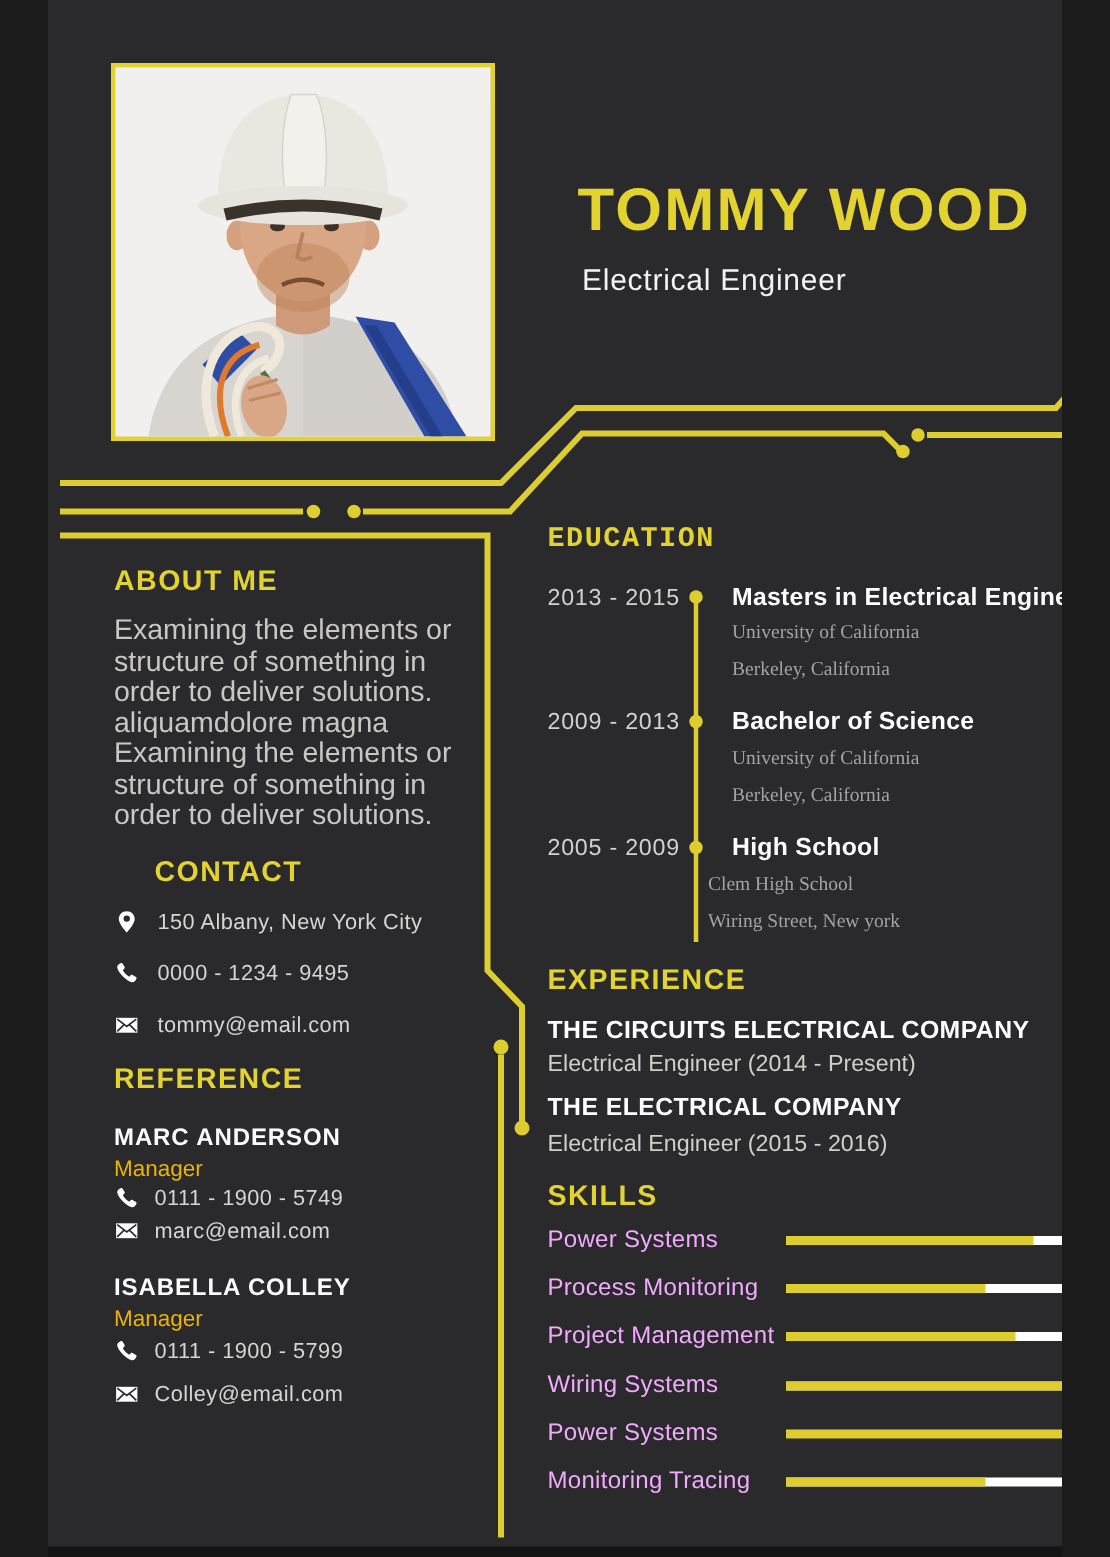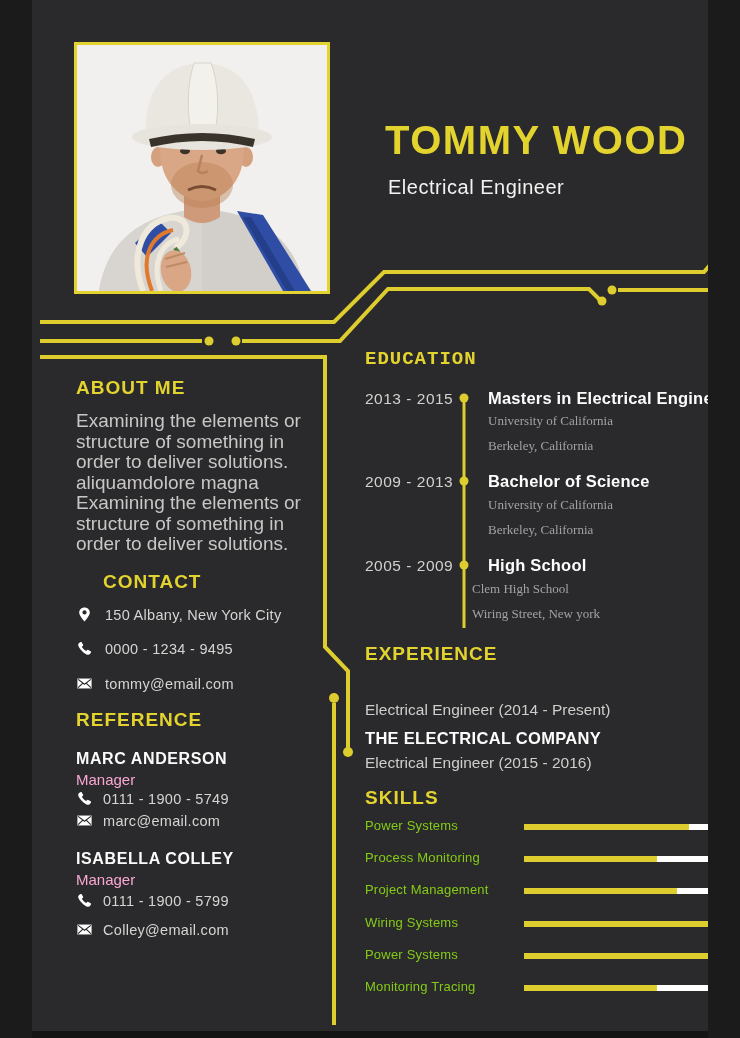--- a/index.html
+++ b/index.html
@@ -45,36 +45,36 @@
     left:44px; top:411px; width:226px;
     font-size:19px; line-height:20.5px; color:#c8c7c5;
   }
   #contact-heading { left:44px; top:571px;margin-left:27px; }
   .contact-row { left:44px; display:flex; align-items:center; gap:12px; }
   .contact-row .txt { font-size:14.5px; color:#d6d5d3; white-space:nowrap; letter-spacing:.3px; }
   .icon16 { width:17px; height:17px; flex:0 0 17px; display:block; }
 
   #reference-heading { left:44px; top:709px; }
   .ref-name { font-size:16px; font-weight:700; color:#fbfbfb; letter-spacing:.6px; white-space:nowrap; }
-  .ref-role { font-size:15px; color:#f9a8d4; }
+  .ref-role { font-size:15px; color:#eab308; }
   .ref-row { display:flex; align-items:center; gap:10px; }
   .ref-row .txt { font-size:14.5px; color:#d6d5d3; letter-spacing:.3px; white-space:nowrap; }
 
   
   #education-heading { left:333px; top:348px;font-family:Liberation Mono, monospace; }
   .edu-period { left:333px; font-size:15.5px; color:#d2d1cf; letter-spacing:.5px; white-space:nowrap; }
   .edu-degree { left:456px; font-size:16.5px; font-weight:700; color:#fdfdfd; letter-spacing:.2px; white-space:nowrap; }
   .edu-sub { left:456px; font-size:13px; color:#a3a3a3; white-space:nowrap;font-family:Liberation Serif, serif; }
 
   #experience-heading { left:333px; top:643px; }
   .exp-company { left:333px; font-size:16.5px; font-weight:700; color:#fdfdfd; letter-spacing:.3px; white-space:nowrap; }
   .exp-role { left:333px; font-size:15.5px; color:#cfcecb; white-space:nowrap; }
 
   #skills-heading { left:333px; top:787px; }
-  .skill-label { left:333px; font-size:13px; color:#84cc16; white-space:nowrap; letter-spacing:.2px; }
+  .skill-label { left:333px; font-size:16px; color:#f0abfc; white-space:nowrap; letter-spacing:.2px; }
   .skill-track { left:492px; width:204px; height:6px; background:#ffffff; }
   .skill-fill { height:6px; background:#ddcd2e; width:0; }
 
   #bottom-strip { left:0; top:1031px; width:740px; height:7px; background:#141414; }
 </style>
 </head>
 <body>
 
 <div id="page">
 
@@ -221,20 +221,21 @@
   <div class="abs edu-degree" style="top:472px">Bachelor of Science</div>
   <div class="abs edu-sub" style="top:497px">University of California</div>
   <div class="abs edu-sub" style="top:522px">Berkeley, California</div>
 
   <div class="abs edu-period" style="top:557px">2005 - 2009</div>
   <div class="abs edu-degree" style="top:556px">High School</div>
   <div class="abs edu-sub" style="top:581px; left:440px">Clem High School</div>
   <div class="abs edu-sub" style="top:606px; left:440px">Wiring Street, New york</div>
 
   <div id="experience-heading" class="abs section-heading">EXPERIENCE</div>
+  <div class="abs exp-company" style="top:678px">THE CIRCUITS ELECTRICAL COMPANY</div>
   <div class="abs exp-role" style="top:701px">Electrical Engineer (2014 - Present)</div>
   <div class="abs exp-company" style="top:729px">THE ELECTRICAL COMPANY</div>
   <div class="abs exp-role" style="top:754px">Electrical Engineer  (2015 - 2016)</div>
 
   <div id="skills-heading" class="abs section-heading">SKILLS</div>
 
   <div class="abs skill-label" style="top:818px">Power Systems</div>
   <div class="abs skill-track" style="top:824px">
       <div class="skill-fill" style="width: 81%;"></div>
     </div>

